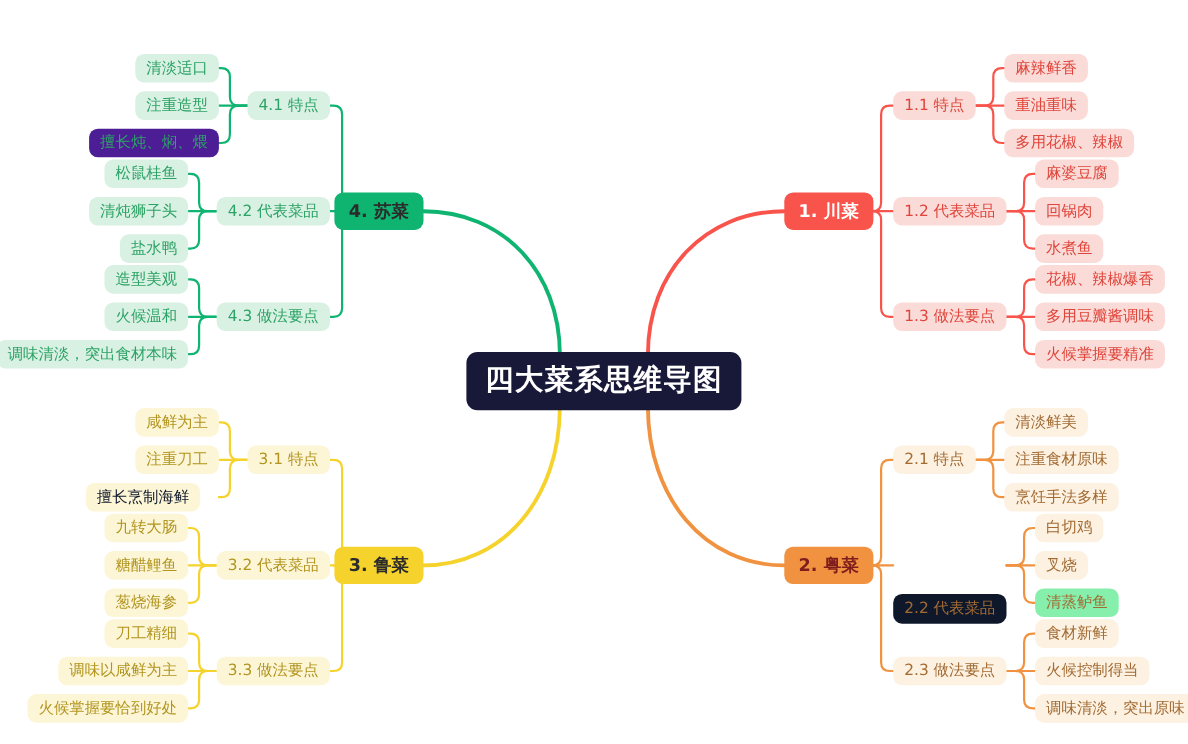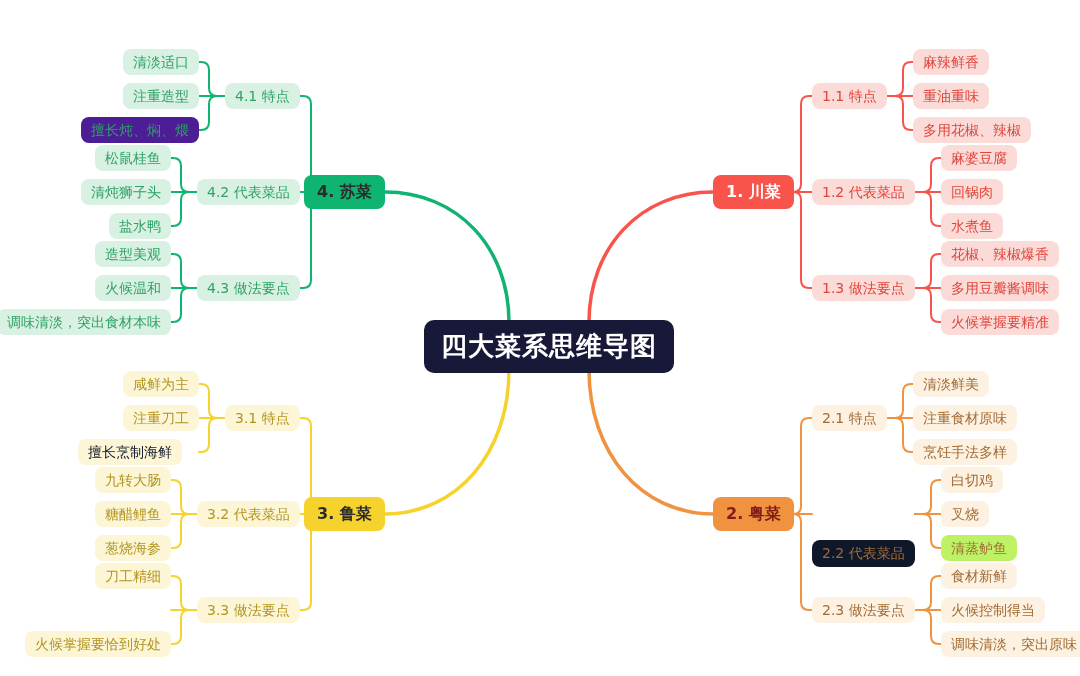--- a/index.html
+++ b/index.html
@@ -113,36 +113,37 @@
     <div class="node leaf-node" style="background: rgb(251, 219, 216); color: rgb(223, 69, 59); left: 941px; top: 240.5px;">花椒、辣椒爆香</div>
     <div class="node leaf-node" style="background: rgb(251, 219, 216); color: rgb(223, 69, 59); left: 941px; top: 308.5px;">火候掌握要精准</div>
     <div class="node branch-node" style="background: rgb(240, 146, 63); color: #7f1d1d; left: 713px; top: 497px;">2. 粤菜</div>
     <div class="node sub-node" style="background: rgb(253, 241, 225); color: rgb(162, 107, 52); left: 812px; top: 404.5px;">2.1 特点</div>
     <div class="node leaf-node" style="background: rgb(253, 241, 225); color: rgb(162, 107, 52); left: 913px; top: 370.5px;">清淡鲜美</div>
     <div class="node leaf-node" style="background: rgb(253, 241, 225); color: rgb(162, 107, 52); left: 913px; top: 404.5px;">注重食材原味</div>
     <div class="node leaf-node" style="background: rgb(253, 241, 225); color: rgb(162, 107, 52); left: 913px; top: 438.5px;">烹饪手法多样</div>
     <div class="node sub-node" style="background: #0f172a; color: rgb(162, 107, 52); left: 812px; top: 495px; margin-top: 45px;">2.2 代表菜品</div>
     <div class="node leaf-node" style="background: rgb(253, 241, 225); color: rgb(162, 107, 52); left: 941px; top: 466.5px;">白切鸡</div>
     <div class="node leaf-node" style="background: rgb(253, 241, 225); color: rgb(162, 107, 52); left: 941px; top: 500.5px;">叉烧</div>
-    <div class="node leaf-node" style="background: #bef264; color: rgb(162, 107, 52); left: 941px; top: 534.5px;">清蒸鲈鱼</div>
+    <div class="node leaf-node" style="background: #86efac; color: rgb(162, 107, 52); left: 941px; top: 534.5px;">清蒸鲈鱼</div>
     <div class="node sub-node" style="background: rgb(253, 241, 225); color: rgb(162, 107, 52); left: 812px; top: 596.5px;">2.3 做法要点</div>
     <div class="node leaf-node" style="background: rgb(253, 241, 225); color: rgb(162, 107, 52); left: 941px; top: 562.5px;">食材新鲜</div>
     <div class="node leaf-node" style="background: rgb(253, 241, 225); color: rgb(162, 107, 52); left: 941px; top: 596.5px;">火候控制得当</div>
     <div class="node leaf-node" style="background: rgb(253, 241, 225); color: rgb(162, 107, 52); left: 941px; top: 630.5px;">调味清淡，突出原味</div>
     <div class="node branch-node" style="background: rgb(246, 211, 44); color: rgb(43, 43, 43); left: 304px; top: 497px;">3. 鲁菜</div>
     <div class="node sub-node" style="background: rgb(252, 246, 214); color: rgb(178, 148, 31); left: 225px; top: 404.5px;">3.1 特点</div>
     <div class="node leaf-node" style="background: rgb(252, 246, 214); color: rgb(178, 148, 31); left: 123px; top: 370.5px;">咸鲜为主</div>
     <div class="node leaf-node" style="background: rgb(252, 246, 214); color: rgb(178, 148, 31); left: 123px; top: 404.5px;">注重刀工</div>
     <div class="node leaf-node" style="background: rgb(252, 246, 214); color: #0f172a; left: 78px; top: 438.5px;">擅长烹制海鲜</div>
     <div class="node sub-node" style="background: rgb(252, 246, 214); color: rgb(178, 148, 31); left: 197px; top: 500.5px; text-align: center;">3.2 代表菜品</div>
     <div class="node leaf-node" style="background: rgb(252, 246, 214); color: rgb(178, 148, 31); left: 95px; top: 466.5px;">九转大肠</div>
     <div class="node leaf-node" style="background: rgb(252, 246, 214); color: rgb(178, 148, 31); left: 95px; top: 500.5px;">糖醋鲤鱼</div>
     <div class="node leaf-node" style="background: rgb(252, 246, 214); color: rgb(178, 148, 31); left: 95px; top: 534.5px;">葱烧海参</div>
     <div class="node sub-node" style="background: rgb(252, 246, 214); color: rgb(178, 148, 31); left: 197px; top: 596.5px;">3.3 做法要点</div>
     <div class="node leaf-node" style="background: rgb(252, 246, 214); color: rgb(178, 148, 31); left: 95px; top: 562.5px;">刀工精细</div>
+    <div class="node leaf-node" style="background: rgb(252, 246, 214); color: rgb(178, 148, 31); left: 53px; top: 596.5px;">调味以咸鲜为主</div>
     <div class="node leaf-node" style="background: rgb(252, 246, 214); color: rgb(178, 148, 31); left: 25px; top: 630.5px;">火候掌握要恰到好处</div>
     <div class="node branch-node" style="background: rgb(14, 180, 112); color: rgb(43, 43, 43); left: 304px; top: 175px;">4. 苏菜</div>
     <div class="node sub-node" style="background: rgb(216, 241, 227); color: rgb(45, 162, 102); left: 225px; top: 82.5px;">4.1 特点</div>
     <div class="node leaf-node" style="background: rgb(216, 241, 227); color: rgb(45, 162, 102); left: 123px; top: 48.5px;">清淡适口</div>
     <div class="node leaf-node" style="background: rgb(216, 241, 227); color: rgb(45, 162, 102); left: 123px; top: 82.5px;">注重造型</div>
     <div class="node leaf-node" style="background: #4c1d95; color: rgb(45, 162, 102); left: 81px; top: 116.5px;">擅长炖、焖、煨</div>
     <div class="node sub-node" style="background: rgb(216, 241, 227); color: rgb(45, 162, 102); left: 197px; top: 178.5px;">4.2 代表菜品</div>
     <div class="node leaf-node" style="background: rgb(216, 241, 227); color: rgb(45, 162, 102); left: 95px; top: 144.5px;">松鼠桂鱼</div>
     <div class="node leaf-node" style="background: rgb(216, 241, 227); color: rgb(45, 162, 102); left: 81px; top: 178.5px;">清炖狮子头</div>
     <div class="node leaf-node" style="background: rgb(216, 241, 227); color: rgb(45, 162, 102); left: 109px; top: 212.5px;">盐水鸭</div>

